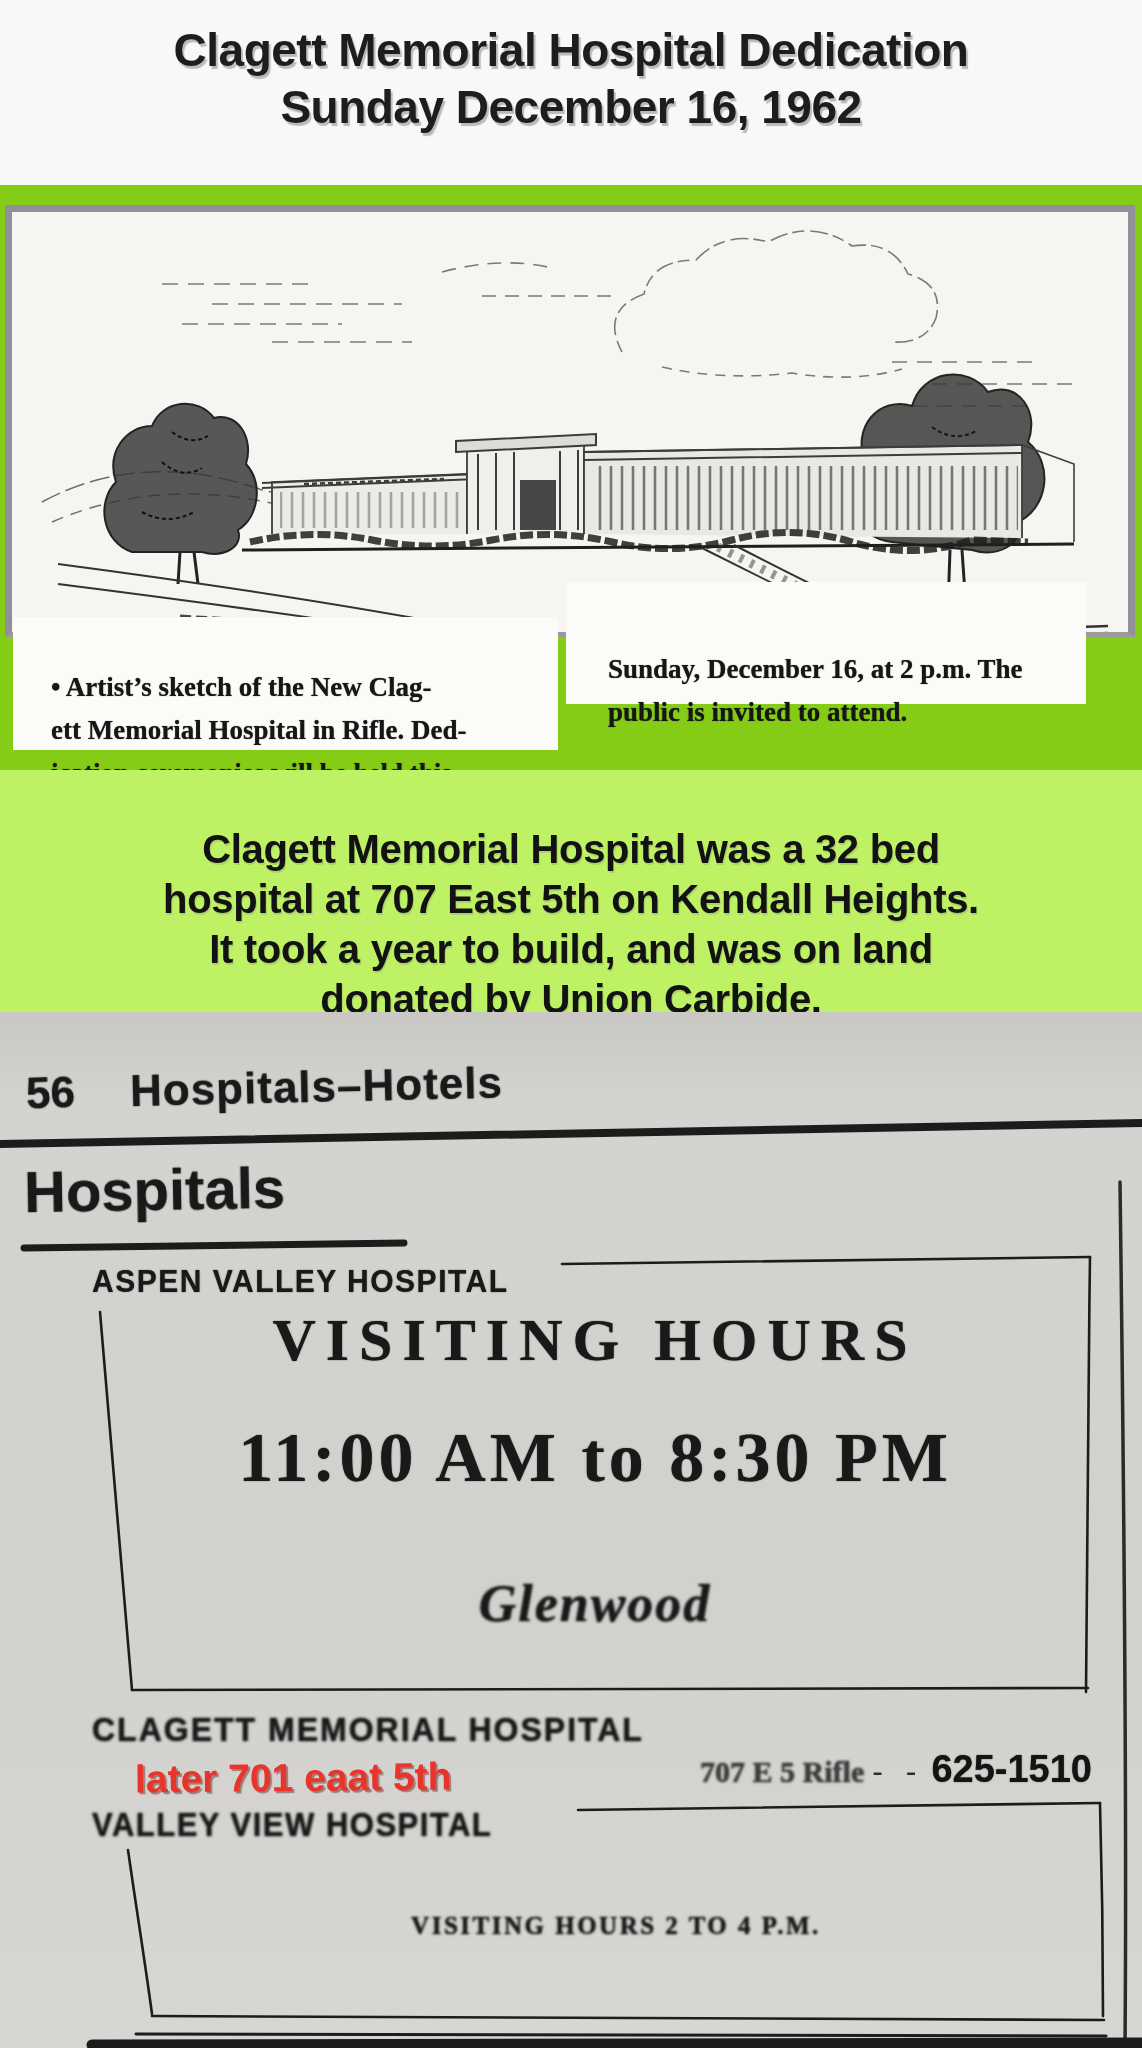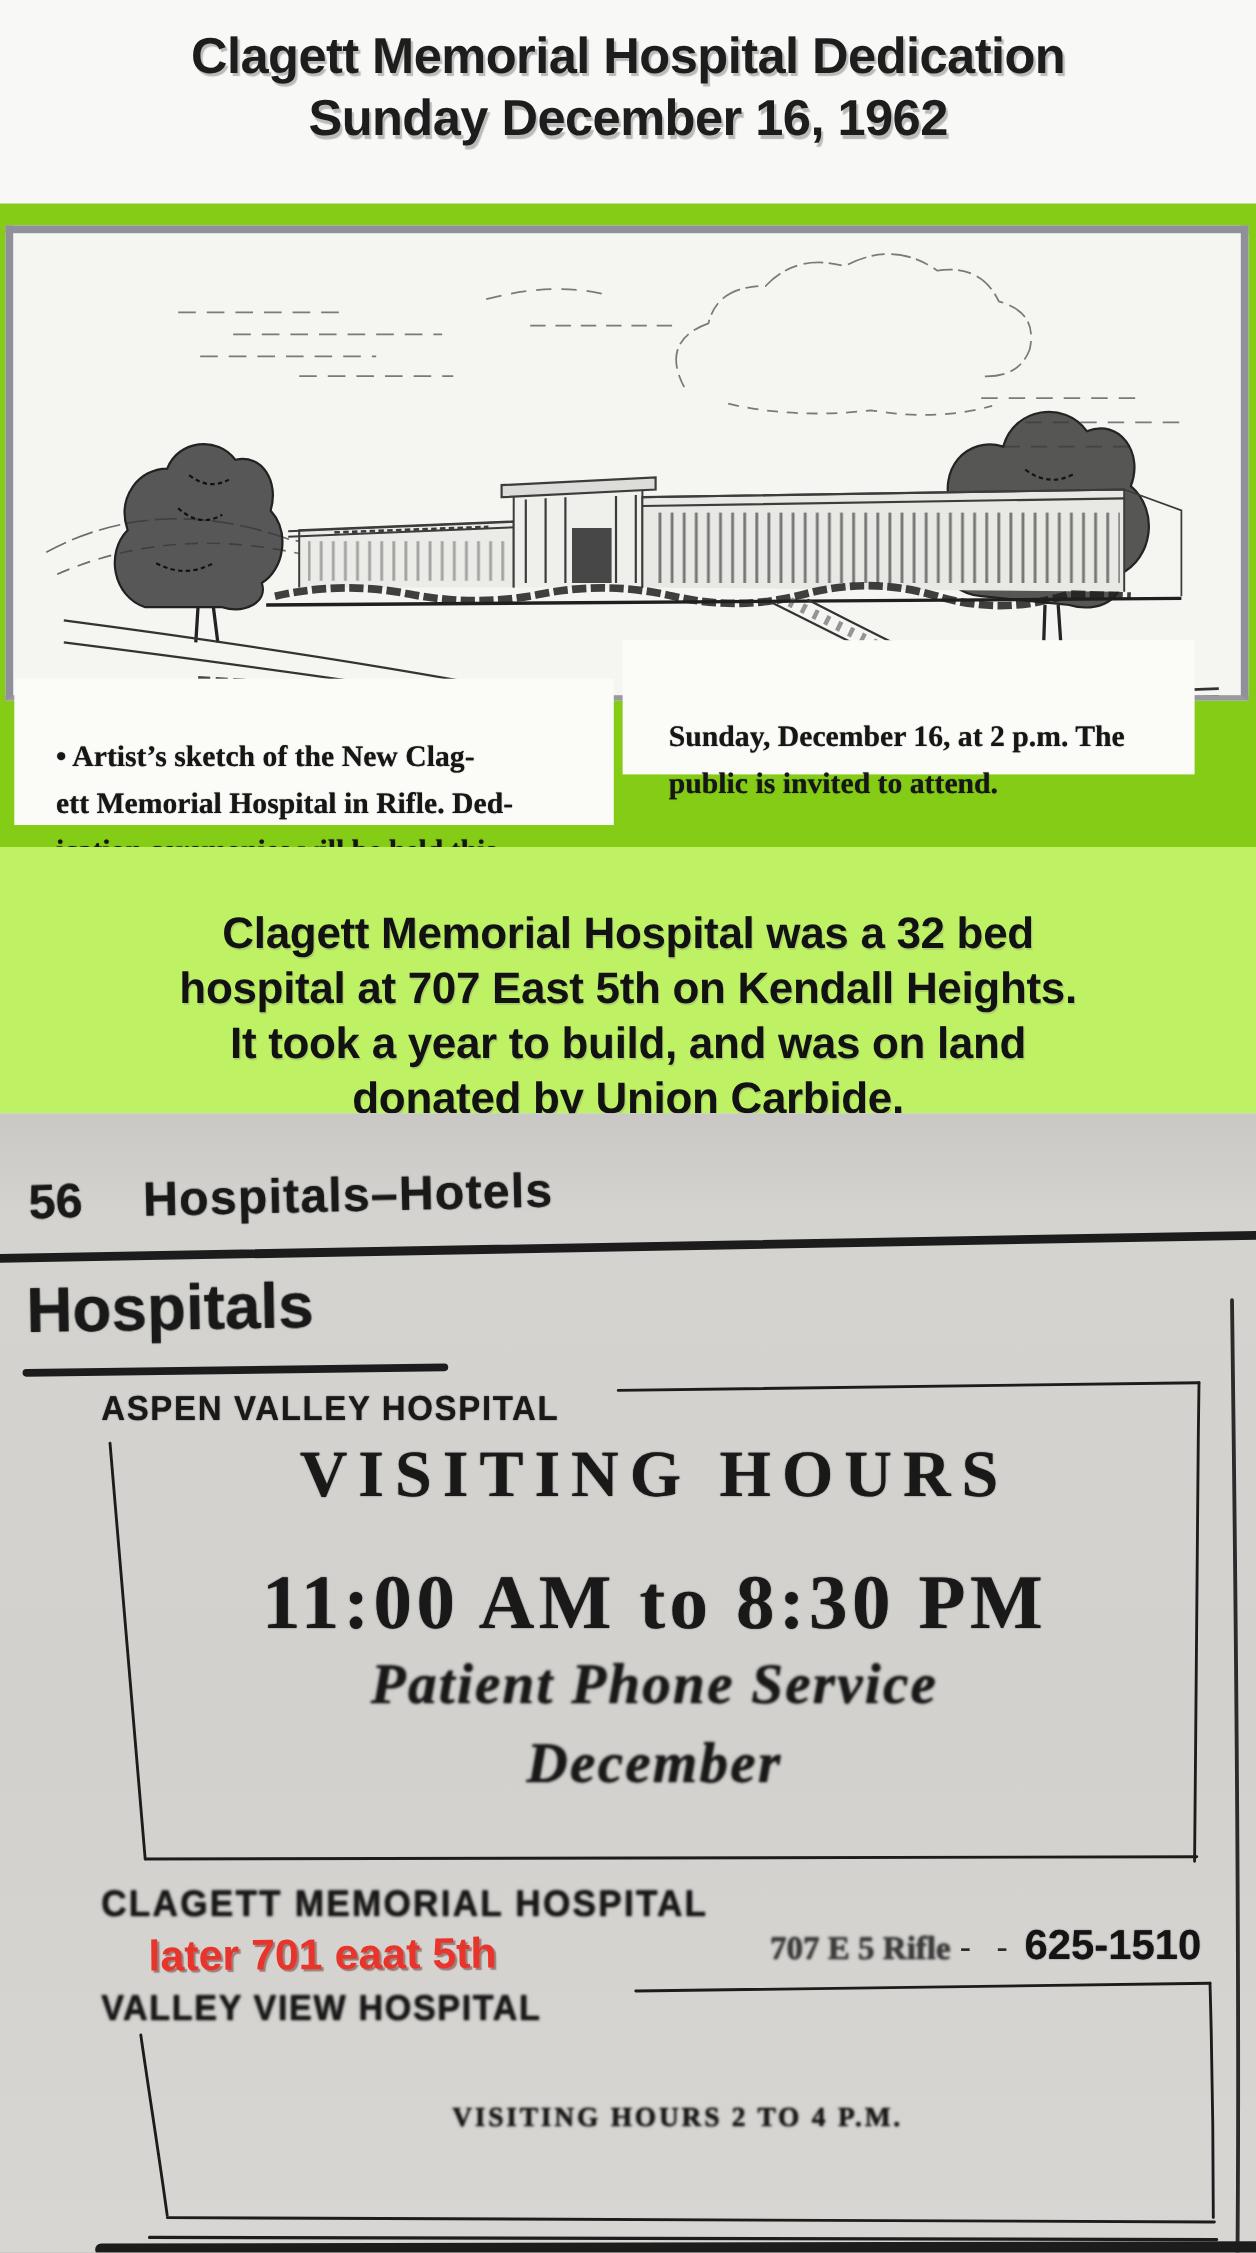--- a/index.html
+++ b/index.html
@@ -181,22 +181,21 @@
       </g>
     </svg>
 
     <div class="dir-abs pg-num ink fuzz">56</div>
     <div class="dir-abs pg-head ink fuzz">Hospitals–Hotels</div>
     <div class="dir-abs sec-head ink fuzz">Hospitals</div>
 
     <div class="dir-abs listing-name aspen-name fuzz">ASPEN VALLEY HOSPITAL</div>
     <div class="dir-abs ad-center vh fuzz">VISITING HOURS</div>
     <div class="dir-abs ad-center ampm fuzz">11:00 AM to 8:30 PM</div>
-    <div class="dir-abs ad-center pps fuzz2">Patient Phone Service</div>
-    <div class="dir-abs ad-center avail fuzz2">December</div>
+    <div class="dir-abs ad-center avail fuzz2">Glenwood</div>
 
     <div class="dir-abs listing-name clagett-name fuzz2">CLAGETT MEMORIAL HOSPITAL</div>
     <div class="dir-abs addr-row clagett-row">
       <span class="addr fuzz2">707 E 5 Rifle</span>
       <span class="leader fixed">- -</span>
       <span class="phone fuzz">625-1510</span>
     </div>
     <div class="dir-abs annotation" style="color:#e8342a">later 701 eaat 5th</div>
 
     <div class="dir-abs listing-name valley-name fuzz2">VALLEY VIEW HOSPITAL</div>

